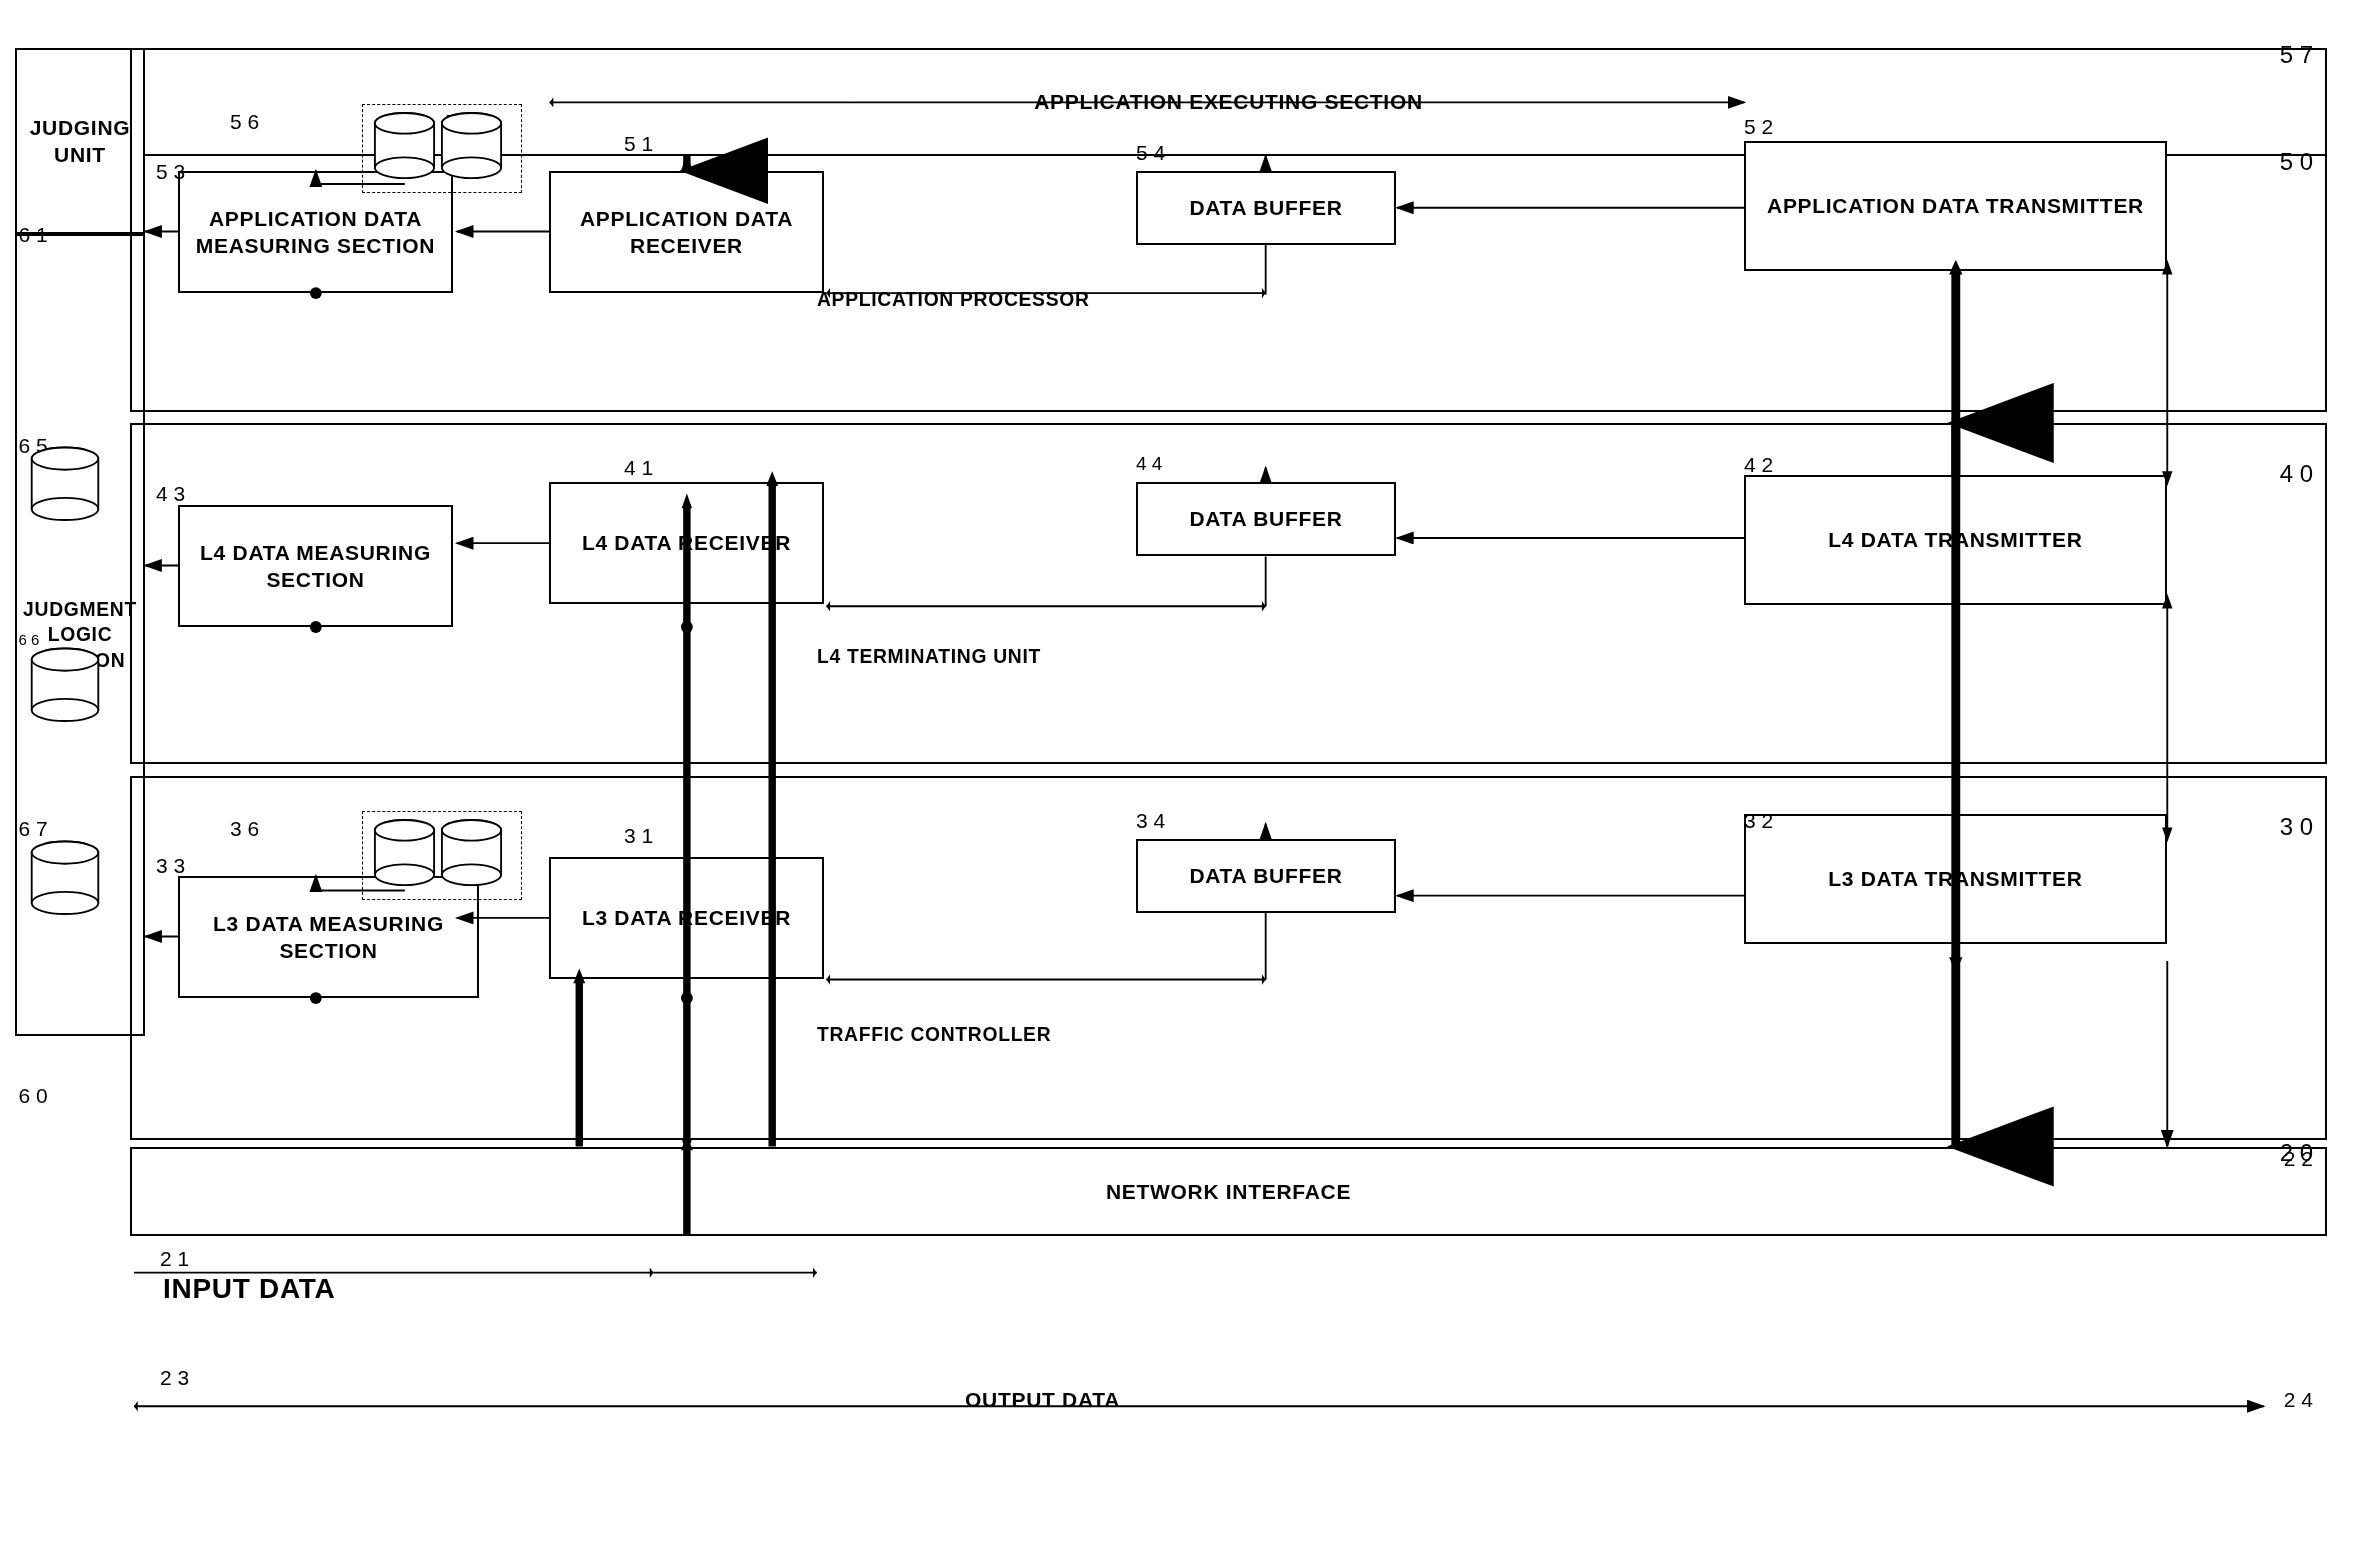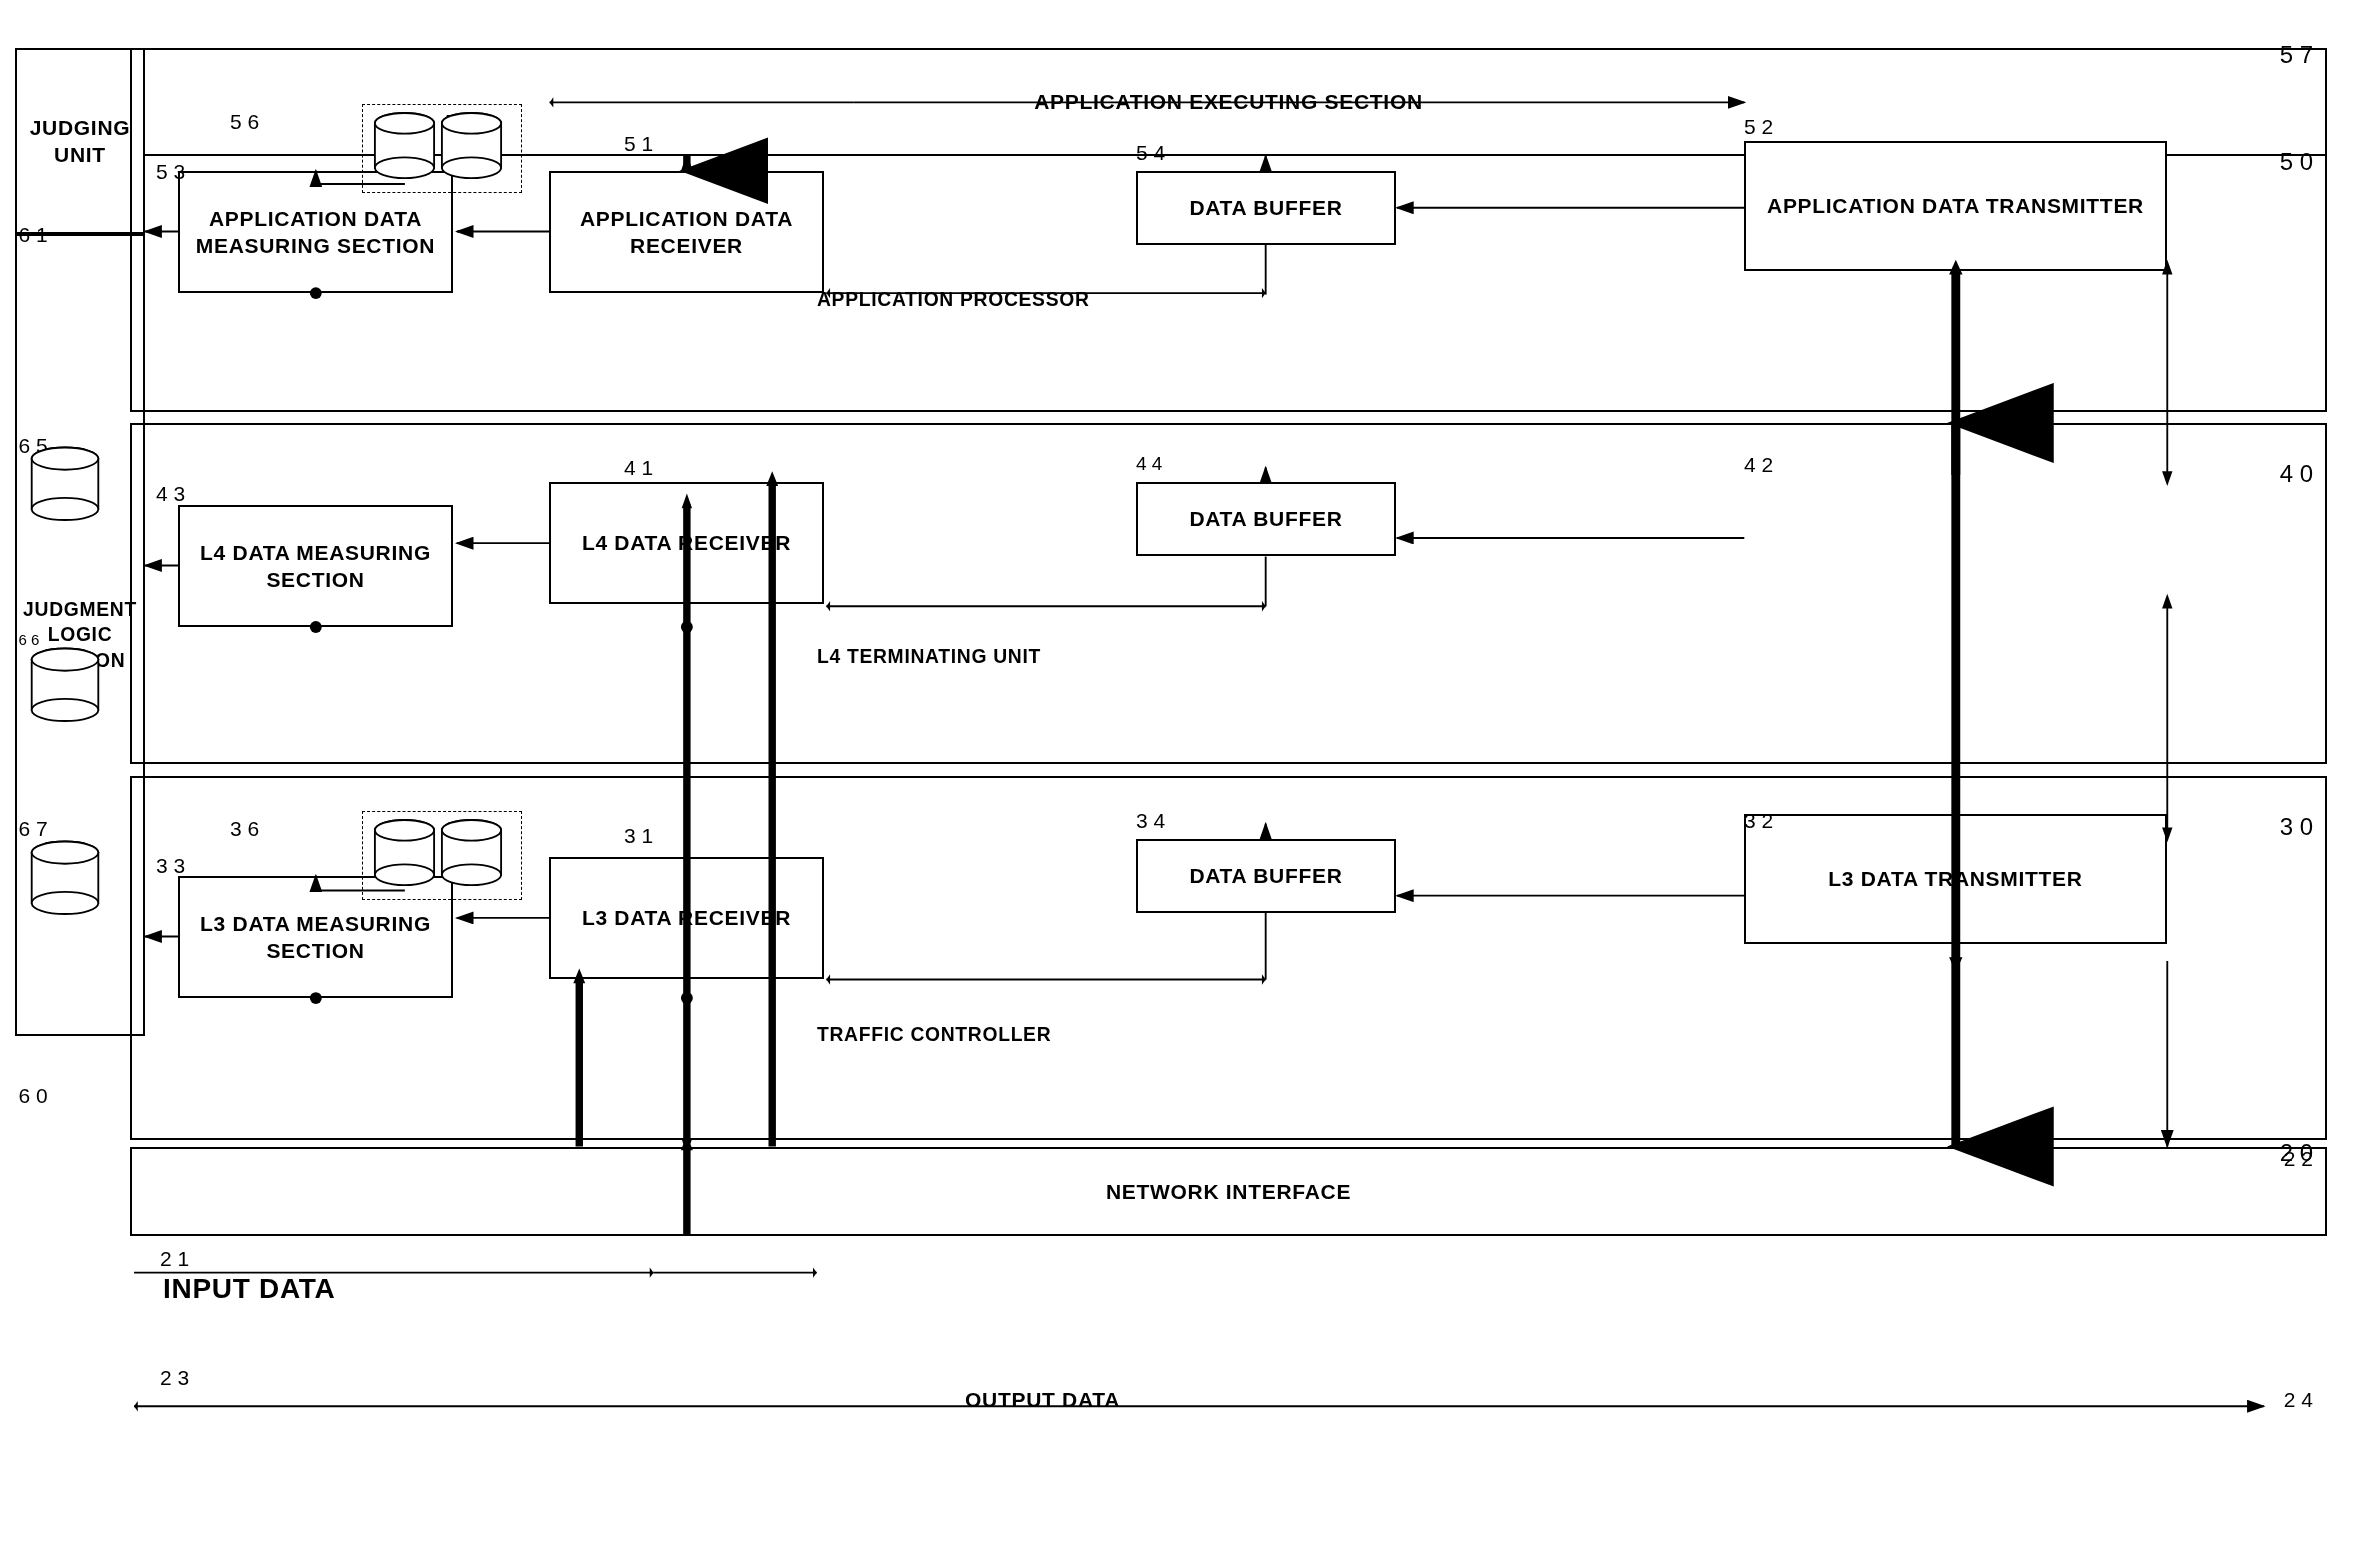--- a/index.html
+++ b/index.html
@@ -112,26 +112,30 @@
 
   <div class="box" style="left:549px; top:482px; width:275px; height:122px;">
     <span>L4 DATA
 RECEIVER</span>
   </div>
 
   <div class="box" style="left:1136px; top:482px; width:260px; height:74px;">
     <span>DATA BUFFER</span>
   </div>
 
+  <div class="box" style="left:1744px; top:475px; width:423px; height:130px;">
+    <span>L4 DATA
+TRANSMITTER</span>
+  </div>
 
   <div class="label" style="left:817px; top:646px; font-size:19.3px;">L4 TERMINATING UNIT</div>
 
   <div style="position:absolute; left:130px; top:776px; width:2197px; height:364px; border:2.2px solid #000; background:transparent; pointer-events:none;"></div>
 
-  <div class="box" style="left:178px; top:876px; width:275px; height:122px;">
+  <div class="box" style="left:178px; top:876px; width:301px; height:122px;">
     <span>L3 DATA
 MEASURING SECTION</span>
   </div>
 
   <div class="box" style="left:549px; top:857px; width:275px; height:122px;">
     <span>L3 DATA
 RECEIVER</span>
   </div>
 
   <div class="box" style="left:1136px; top:839px; width:260px; height:74px;">

